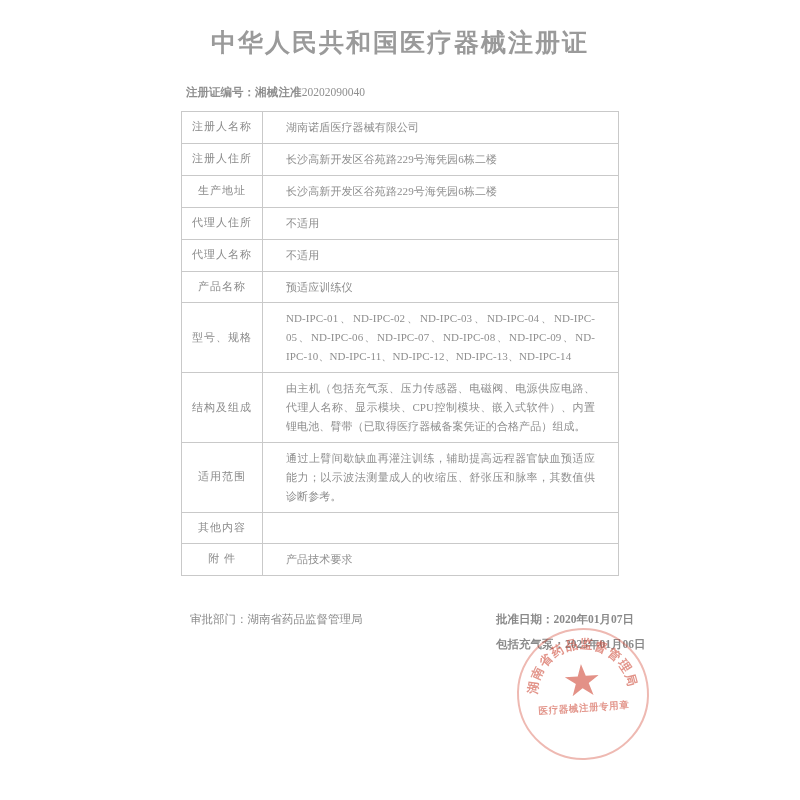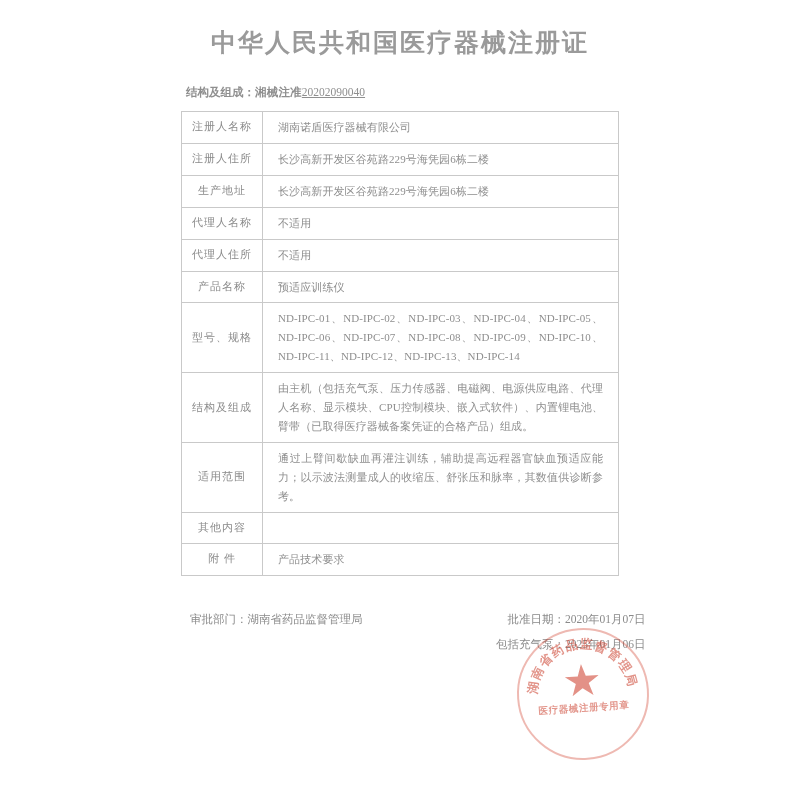--- a/index.html
+++ b/index.html
@@ -48,21 +48,20 @@
     font-weight: 700;
     white-space: nowrap;
   }
   .reg-no-line .reg-no-value {
     font-weight: 700;
     letter-spacing: 0.2px;
   }
   .reg-no-line .reg-no-digits {
     font-weight: 400;
     letter-spacing: 0px;
-    text-decoration: underline;
   }
 
   
   .cert-table {
     position: absolute;
     top: 111px;
     left: 181px;
     width: 438px;
     border-collapse: collapse;
     table-layout: fixed;
@@ -78,21 +77,21 @@
     font-size: 11px;
     color: #8a8a8a;
     font-weight: 400;
     padding: 5px 2px;
     letter-spacing: 1px;
     line-height: 1.45;
   }
   .cert-table td.value {
     font-size: 11px;
     color: #8e8e8e;
-    padding: 6px 15px;
+    padding: 6px 23px;
     line-height: 1.72;
     text-align: justify;
     letter-spacing: 0.1px;
   }
   .cert-table tr.short td.label,
   .cert-table tr.short td.value {
     height: 18px;
   }
   .label-wide {
     letter-spacing: 6px;
@@ -116,23 +115,22 @@
     white-space: nowrap;
   }
   .footer-right {
     position: absolute;
     left: 315px;
     top: 0;
     white-space: nowrap;
   }
   .footer-right .date-row {
     margin-bottom: 10px;
-    font-weight: 400;
-    white-space: nowrap;
-    text-align: right;
+    font-weight: 700;
+    white-space: nowrap;
   }
 
   
   .seal {
     position: absolute;
     left: 517px;
     top: 628px;
     width: 128px;
     height: 128px;
     border-radius: 50%;
@@ -181,43 +179,43 @@
   }
 </style>
 </head>
 <body>
 
 <div class="page">
 
   <div class="doc-title">中华人民共和国医疗器械注册证</div>
 
   <div class="reg-no-line">
-    <span>结构及组成：</span><span class="reg-no-value">湘械注准</span><span class="reg-no-digits">20202090040</span>
+    <span>注册证编号：</span><span class="reg-no-value">湘械注准</span><span class="reg-no-digits">20202090040</span>
   </div>
 
   <table class="cert-table">
     <tbody>
       <tr class="short">
         <td class="label">注册人名称</td>
         <td class="value">湖南诺盾医疗器械有限公司</td>
       </tr>
       <tr class="short">
         <td class="label">注册人住所</td>
         <td class="value">长沙高新开发区谷苑路229号海凭园6栋二楼</td>
       </tr>
       <tr class="short">
         <td class="label">生产地址</td>
         <td class="value">长沙高新开发区谷苑路229号海凭园6栋二楼</td>
       </tr>
       <tr class="short">
+        <td class="label">代理人住所</td>
+        <td class="value">不适用</td>
+      </tr>
+      <tr class="short">
         <td class="label">代理人名称</td>
-        <td class="value">不适用</td>
-      </tr>
-      <tr class="short">
-        <td class="label">代理人住所</td>
         <td class="value">不适用</td>
       </tr>
       <tr class="short">
         <td class="label">产品名称</td>
         <td class="value">预适应训练仪</td>
       </tr>
       <tr>
         <td class="label">型号、规格</td>
         <td class="value">ND-IPC-01、ND-IPC-02、ND-IPC-03、ND-IPC-04、ND-IPC-05、ND-IPC-06、ND-IPC-07、ND-IPC-08、ND-IPC-09、ND-IPC-10、ND-IPC-11、ND-IPC-12、ND-IPC-13、ND-IPC-14</td>
       </tr>

